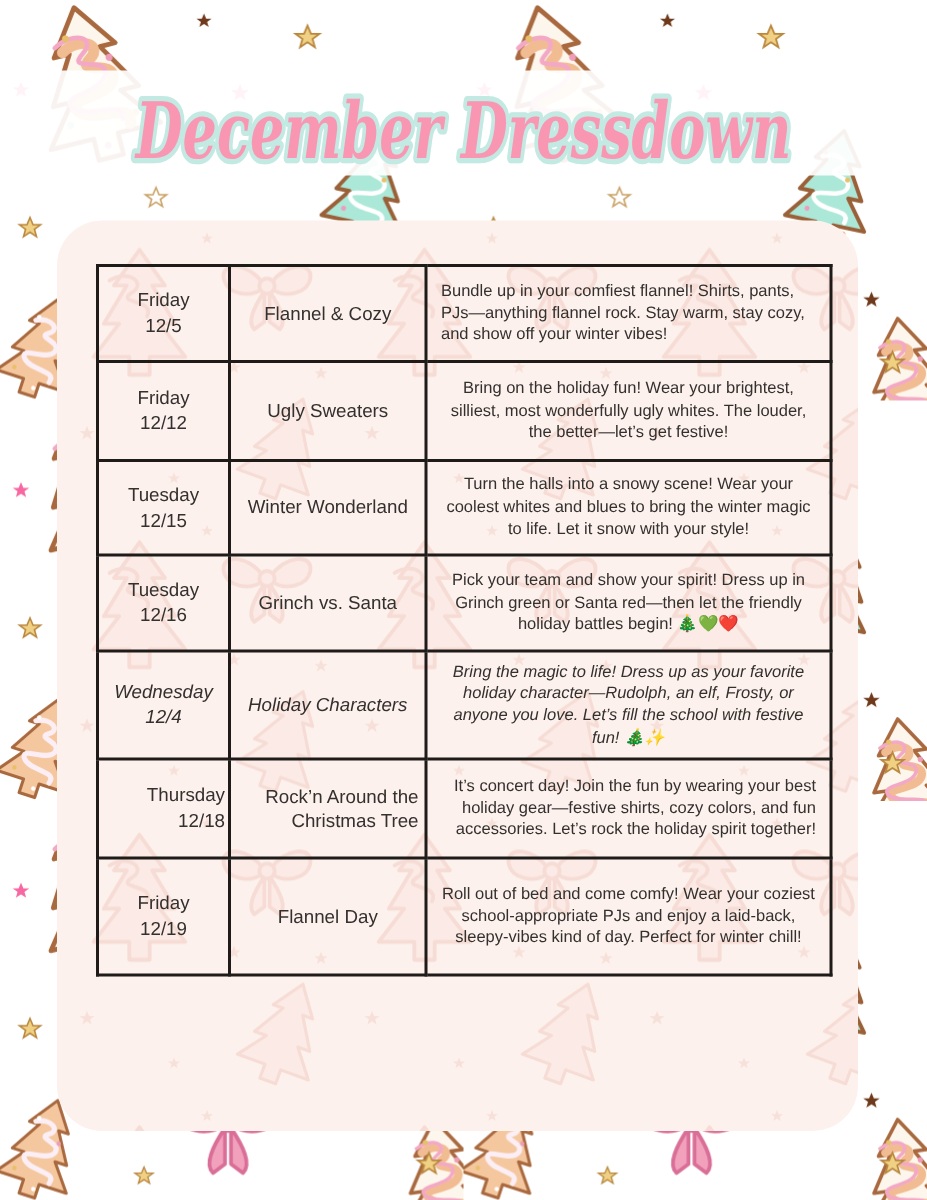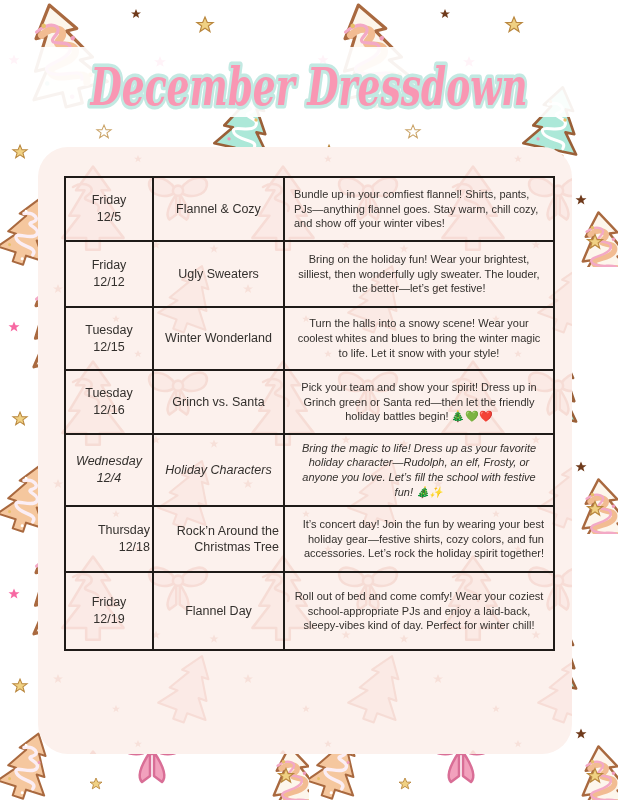--- a/index.html
+++ b/index.html
@@ -165,29 +165,29 @@
     </svg>
 
     <table class="schedule">
       <tbody>
         <tr class="r1">
           <td class="day-cell">
             <div>Friday</div>
             <div>12/5</div>
           </td>
           <td class="theme-cell">Flannel &amp; Cozy</td>
-          <td class="desc-cell left">Bundle up in your comfiest flannel! Shirts, pants, PJs—anything flannel goes. Stay warm, chill cozy, and show off your winter vibes!</td>
+          <td class="desc-cell left">Bundle up in your comfiest flannel! Shirts, pants, PJs—anything flannel rock. Stay warm, stay cozy, and show off your winter vibes!</td>
         </tr>
         <tr class="r2">
           <td class="day-cell">
             <div>Friday</div>
             <div>12/12</div>
           </td>
           <td class="theme-cell">Ugly Sweaters</td>
-          <td class="desc-cell">Bring on the holiday fun! Wear your brightest, silliest, then wonderfully ugly sweater. The louder, the better—let’s get festive!</td>
+          <td class="desc-cell">Bring on the holiday fun! Wear your brightest, silliest, most wonderfully ugly whites. The louder, the better—let’s get festive!</td>
         </tr>
         <tr class="r3">
           <td class="day-cell">
             <div>Tuesday</div>
             <div>12/15</div>
           </td>
           <td class="theme-cell">Winter Wonderland</td>
           <td class="desc-cell">Turn the halls into a snowy scene! Wear your coolest whites and blues to bring the winter magic to life. Let it snow with your style!</td>
         </tr>
         <tr class="r4">

